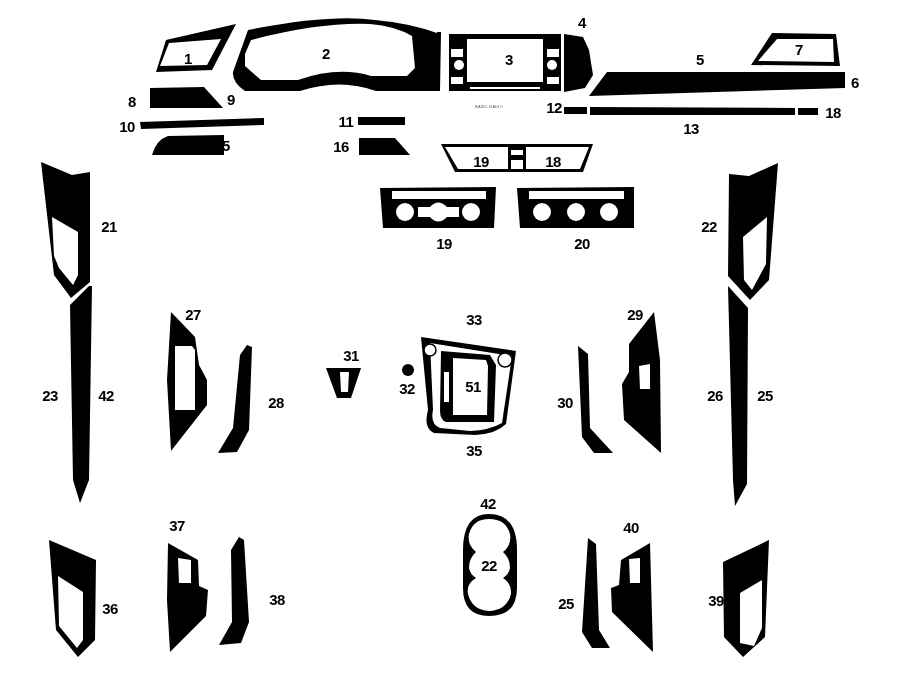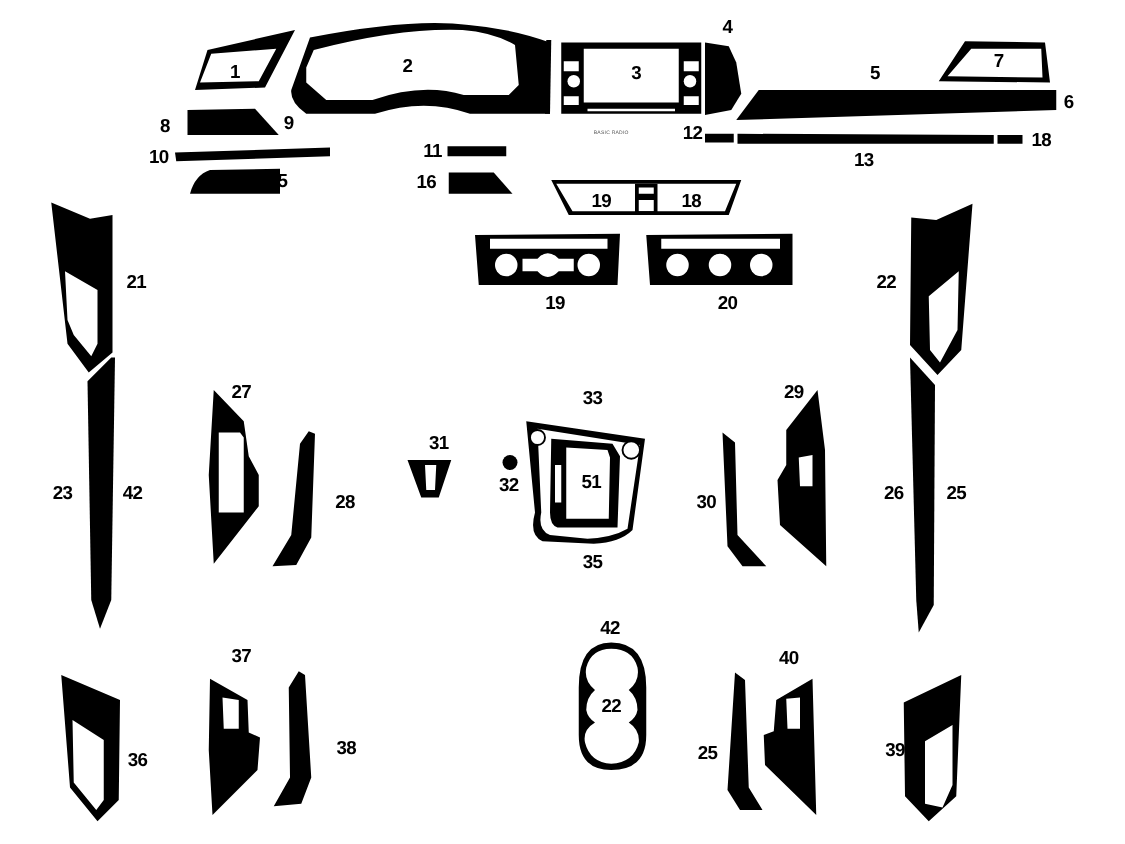--- a/index.html
+++ b/index.html
@@ -152,20 +152,20 @@
   <span class="lbl" style="left:193px;top:314px">27</span>
   <span class="lbl" style="left:276px;top:402px">28</span>
   <span class="lbl" style="left:635px;top:314px">29</span>
   <span class="lbl" style="left:565px;top:402px">30</span>
   <span class="lbl" style="left:351px;top:355px">31</span>
   <span class="lbl" style="left:407px;top:388px">32</span>
   <span class="lbl" style="left:474px;top:319px">33</span>
   <span class="lbl" style="left:473px;top:386px">51</span>
   <span class="lbl" style="left:474px;top:450px">35</span>
   <span class="lbl" style="left:110px;top:608px">36</span>
-  <span class="lbl" style="left:193px;top:525px">37</span>
+  <span class="lbl" style="left:177px;top:525px">37</span>
   <span class="lbl" style="left:277px;top:599px">38</span>
   <span class="lbl" style="left:716px;top:600px">39</span>
   <span class="lbl" style="left:631px;top:527px">40</span>
   <span class="lbl" style="left:566px;top:603px">25</span>
   <span class="lbl" style="left:488px;top:503px">42</span>
   <span class="lbl" style="left:489px;top:565px">22</span>
 </div>
 
 </body></html>

